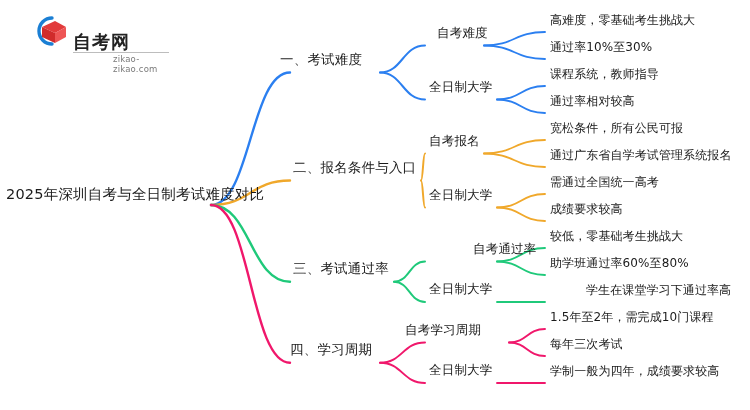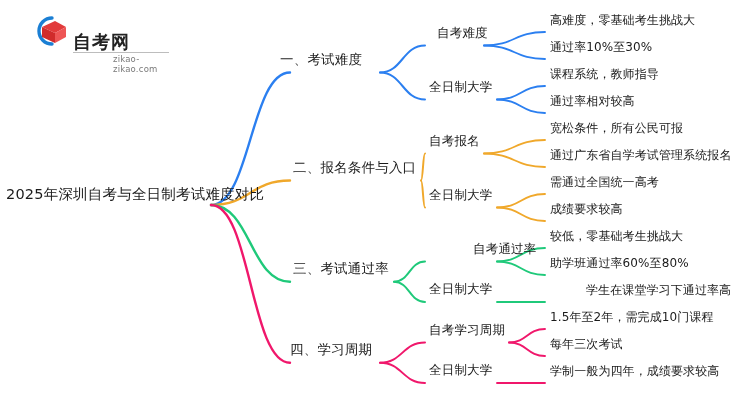--- a/index.html
+++ b/index.html
@@ -115,21 +115,21 @@
       <div class="node lvl2" style="left: 429px; top: 188.5px;">全日制大学</div>
       <div class="node leaf" style="left: 550px; top: 176px;">需通过全国统一高考</div>
       <div class="node leaf" style="left: 550px; top: 203px;">成绩要求较高</div>
       <div class="node lvl1" style="left: 293px; top: 261.75px;">三、考试通过率</div>
       <div class="node lvl2" style="left: 429px; top: 242.5px; margin-left: 44px;">自考通过率</div>
       <div class="node leaf" style="left: 550px; top: 230px;">较低，零基础考生挑战大</div>
       <div class="node leaf" style="left: 550px; top: 257px;">助学班通过率60%至80%</div>
       <div class="node lvl2" style="left: 429px; top: 283px;">全日制大学</div>
       <div class="node leaf" style="left: 550px; top: 284px; margin-left: 36px;">学生在课堂学习下通过率高</div>
       <div class="node lvl1" style="left: 290px; top: 342.75px;">四、学习周期</div>
-      <div class="node lvl2" style="left: 429px; top: 323.5px;">自考学习周期</div>
+      <div class="node lvl2" style="left: 405px; top: 323.5px;">自考学习周期</div>
       <div class="node leaf" style="left: 550px; top: 311px;">1.5年至2年，需完成10门课程</div>
       <div class="node leaf" style="left: 550px; top: 338px;">每年三次考试</div>
       <div class="node lvl2" style="left: 429px; top: 364px;">全日制大学</div>
       <div class="node leaf" style="left: 550px; top: 365px;">学制一般为四年，成绩要求较高</div>
       <div class="node root" style="left: 6px; top: 187px;">2025年深圳自考与全日制考试难度对比</div>
     </div>
 
 </div>
 
 </body></html>

